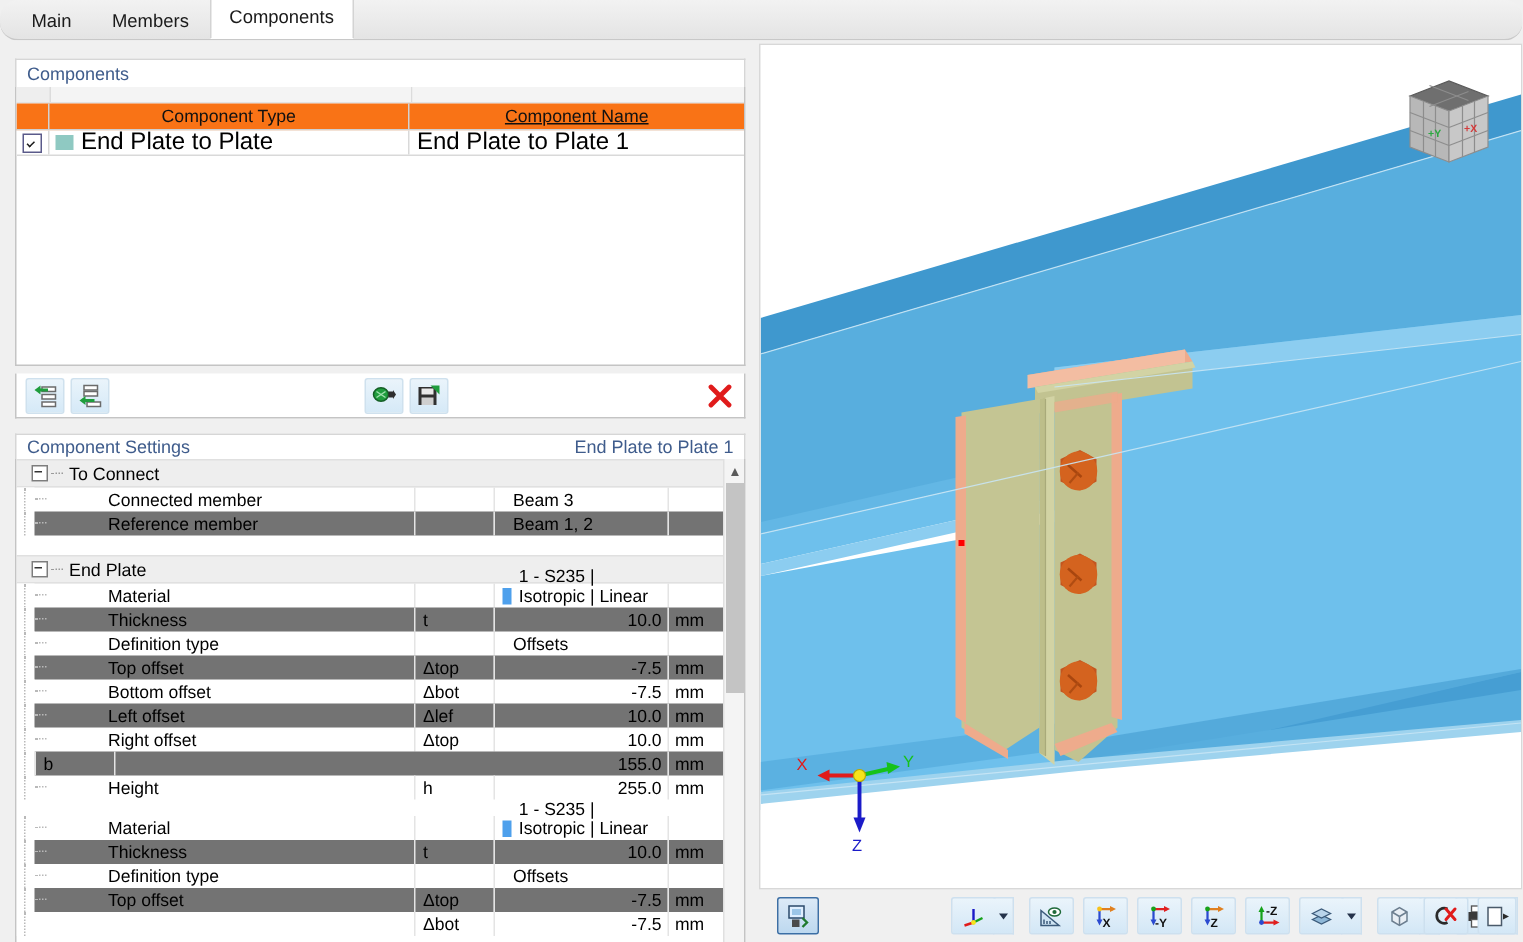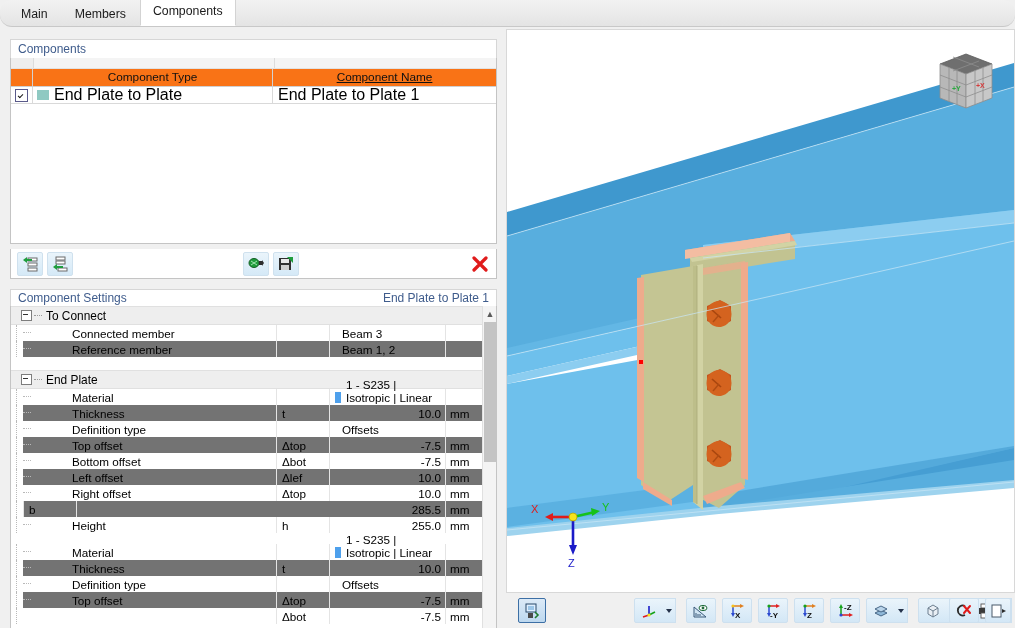--- a/index.html
+++ b/index.html
@@ -399,21 +399,21 @@
               <span class="tree-tick" style="left:0;width:8px;"></span>
             <span class="lbl">Right offset</span>
           </div>
           <div class="sym">Δtop</div>
           <div class="val">10.0</div>
           <div class="unit">mm</div>
         </div>
         <div class="srow alt">
           <div class="gut"></div>
           <div class="sym">b</div>
-          <div class="val">285.5</div>
+          <div class="val">155.0</div>
           <div class="unit">mm</div>
         </div>
         <div class="srow">
           <div class="gut"></div>
           <div class="nm">
               <span class="tree-tick" style="left:0;width:8px;"></span>
             <span class="lbl">Height</span>
           </div>
           <div class="sym">h</div>
           <div class="val">255.0</div>

